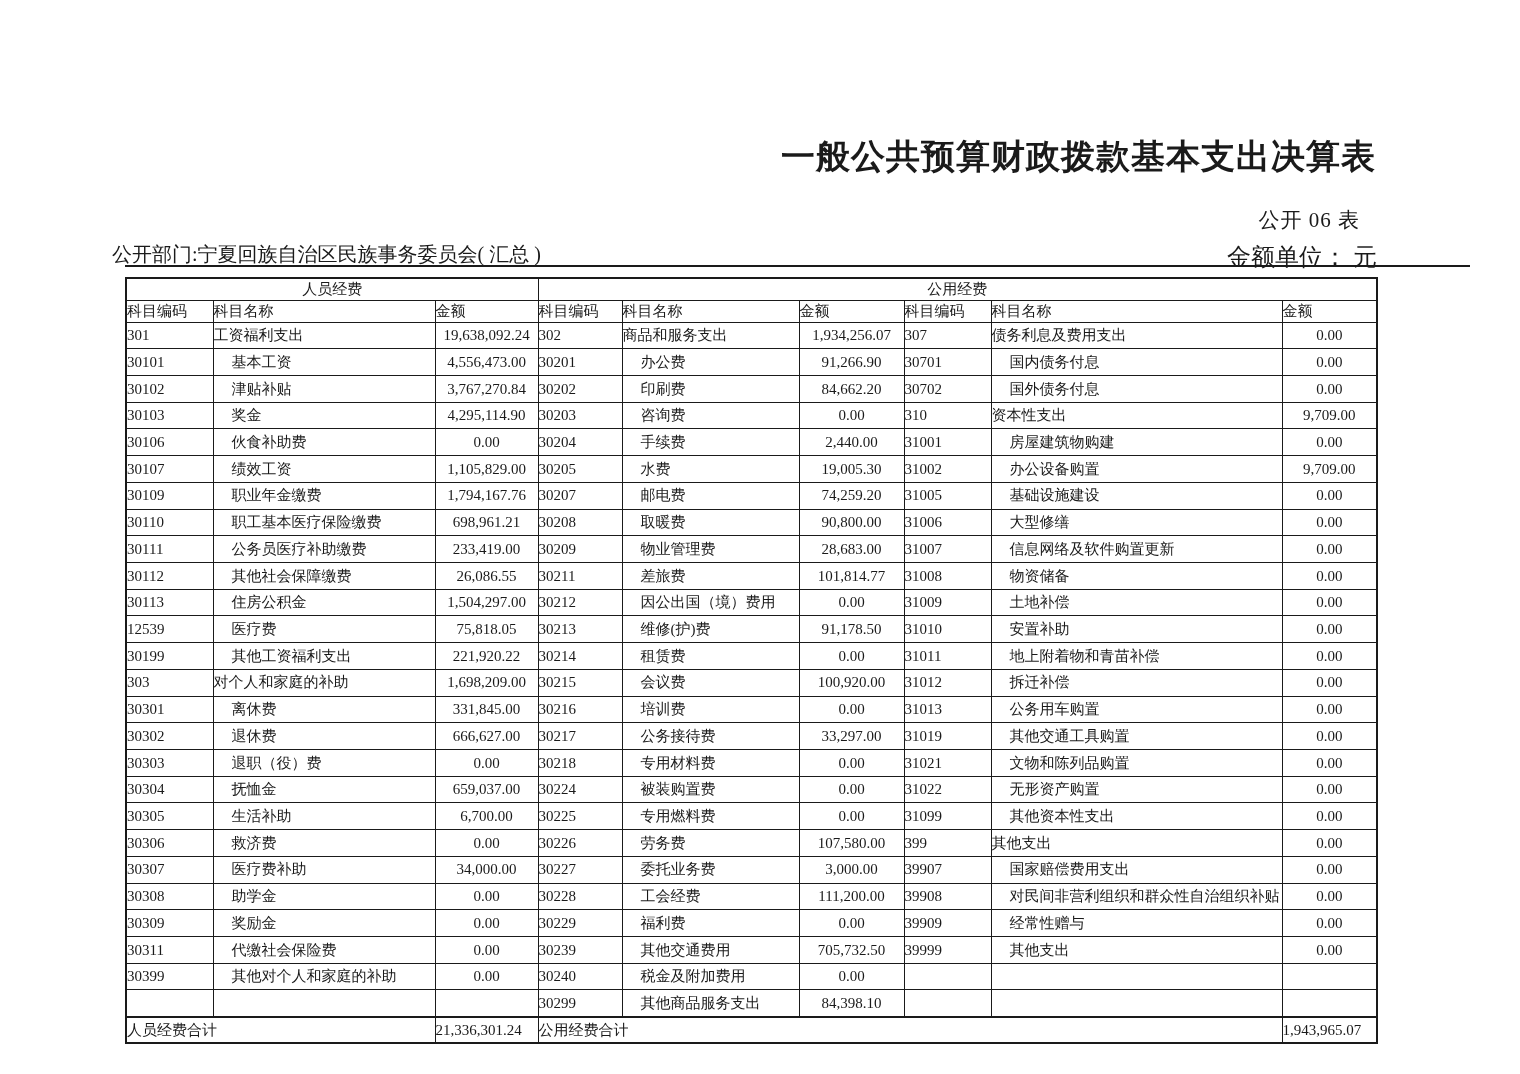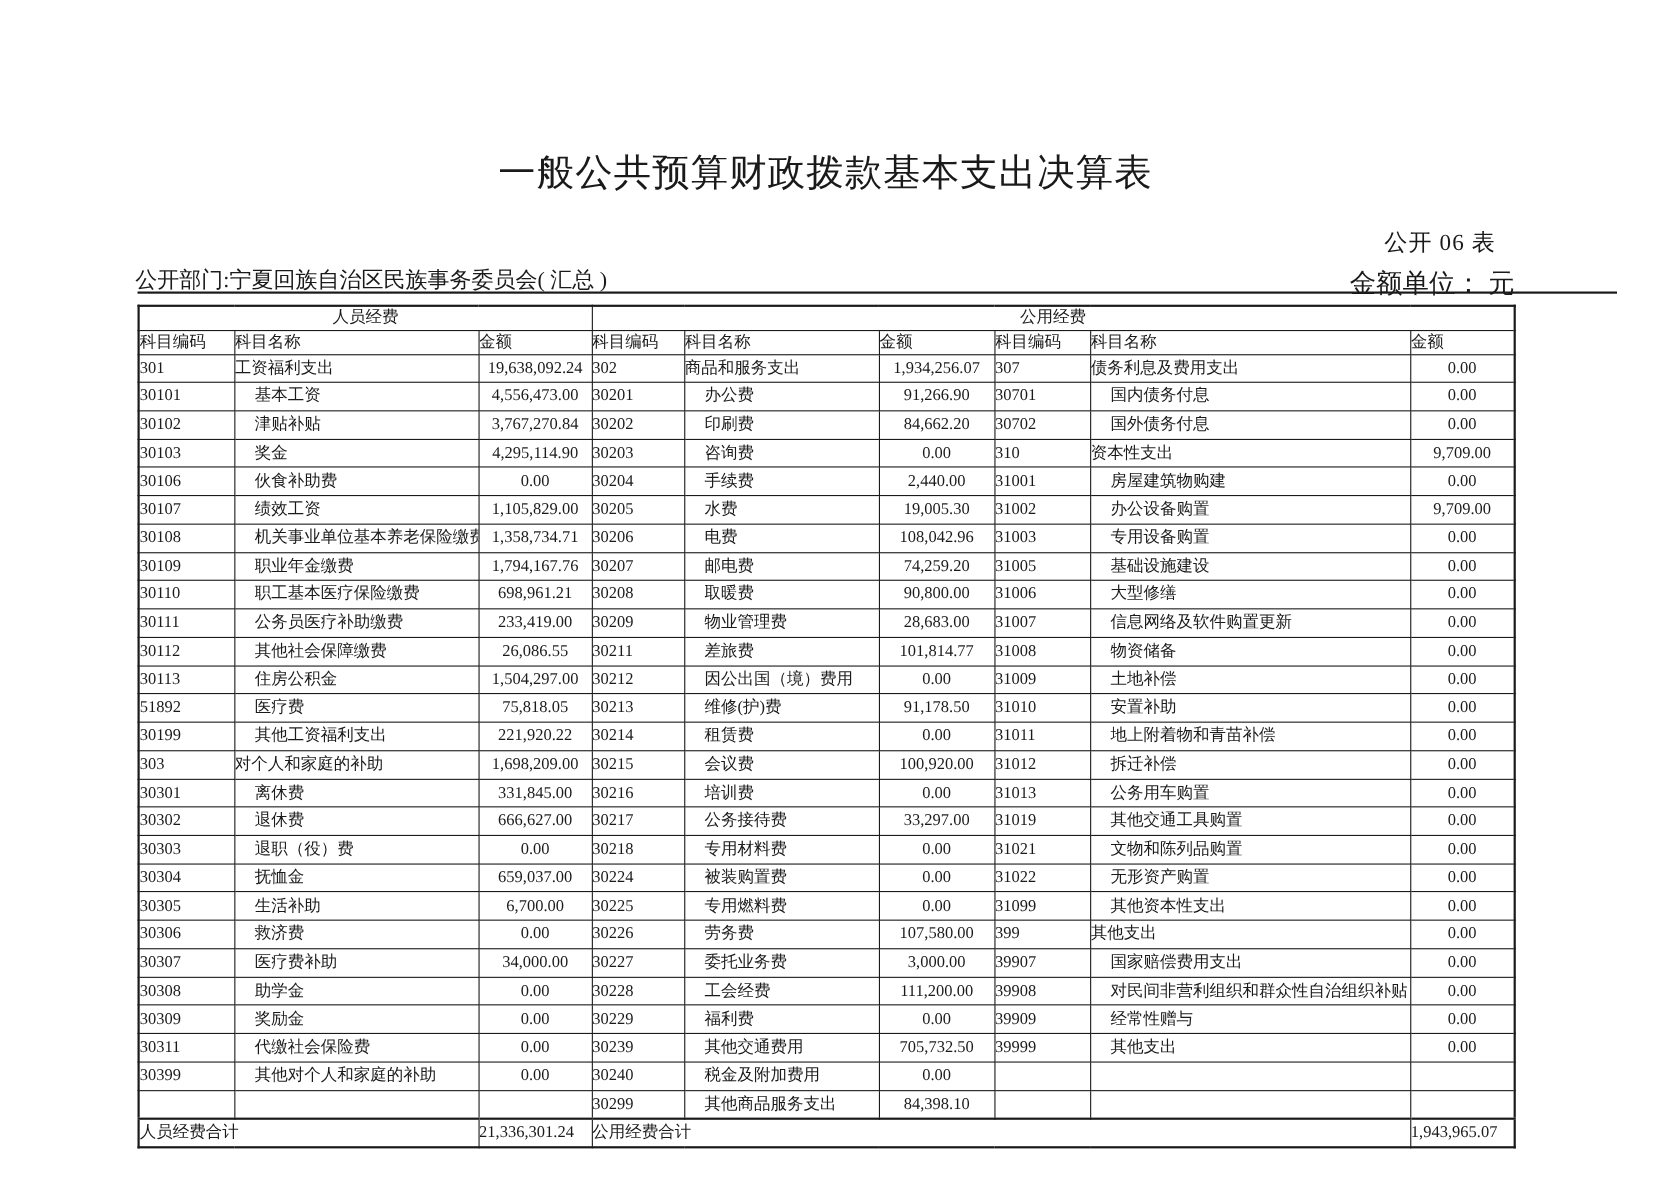--- a/index.html
+++ b/index.html
@@ -5,29 +5,29 @@
   * { margin:0; padding:0; box-sizing:border-box; }
   html,body { width:1520px; height:1074px; background:#ffffff; }
   body {
     position:relative;
     font-family:"Liberation Serif","DejaVu Serif",serif;
     color:#1a1a1a;
     overflow:hidden;
   }
   .page-title{
     position:absolute; left:125px; top:134px; width:1251px;
-    text-align:center; font-size:34px; font-weight:normal; letter-spacing:1px;
+    text-align:right; font-size:34px; font-weight:bold; letter-spacing:1px;
     font-family:"DejaVu Serif","Liberation Serif",serif;
   }
   .table-number{
     position:absolute; top:206px; right:160px;
     font-size:21px; letter-spacing:1px;
   }
   .dept-line{
-    position:absolute; left:123px; top:241px;
+    position:absolute; left:112px; top:241px;
     font-size:20px;
   }
   .unit-line{
     position:absolute; top:241px; right:143px;
     font-size:24px;
   }
   .head-rule{
     position:absolute; left:125px; top:265px; width:1345px; height:0;
     border-top:2px solid #1a1a1a;
   }
@@ -157,31 +157,20 @@
         <td class="name lvl1">绩效工资</td>
         <td class="amt">1,105,829.00</td>
         <td class="code">30205</td>
         <td class="name lvl1">水费</td>
         <td class="amt">19,005.30</td>
         <td class="code">31002</td>
         <td class="name lvl1">办公设备购置</td>
         <td class="amt">9,709.00</td>
       </tr>
       <tr class="data">
-        <td class="code">30108</td>
-        <td class="name lvl1">机关事业单位基本养老保险缴费</td>
-        <td class="amt">1,358,734.71</td>
-        <td class="code">30206</td>
-        <td class="name lvl1">电费</td>
-        <td class="amt">108,042.96</td>
-        <td class="code">31003</td>
-        <td class="name lvl1">专用设备购置</td>
-        <td class="amt">0.00</td>
-      </tr>
-      <tr class="data">
         <td class="code">30109</td>
         <td class="name lvl1">职业年金缴费</td>
         <td class="amt">1,794,167.76</td>
         <td class="code">30207</td>
         <td class="name lvl1">邮电费</td>
         <td class="amt">74,259.20</td>
         <td class="code">31005</td>
         <td class="name lvl1">基础设施建设</td>
         <td class="amt">0.00</td>
       </tr>
@@ -223,21 +212,21 @@
         <td class="name lvl1">住房公积金</td>
         <td class="amt">1,504,297.00</td>
         <td class="code">30212</td>
         <td class="name lvl1">因公出国（境）费用</td>
         <td class="amt">0.00</td>
         <td class="code">31009</td>
         <td class="name lvl1">土地补偿</td>
         <td class="amt">0.00</td>
       </tr>
       <tr class="data">
-        <td class="code">51892</td>
+        <td class="code">12539</td>
         <td class="name lvl1">医疗费</td>
         <td class="amt">75,818.05</td>
         <td class="code">30213</td>
         <td class="name lvl1">维修(护)费</td>
         <td class="amt">91,178.50</td>
         <td class="code">31010</td>
         <td class="name lvl1">安置补助</td>
         <td class="amt">0.00</td>
       </tr>
       <tr class="data">

